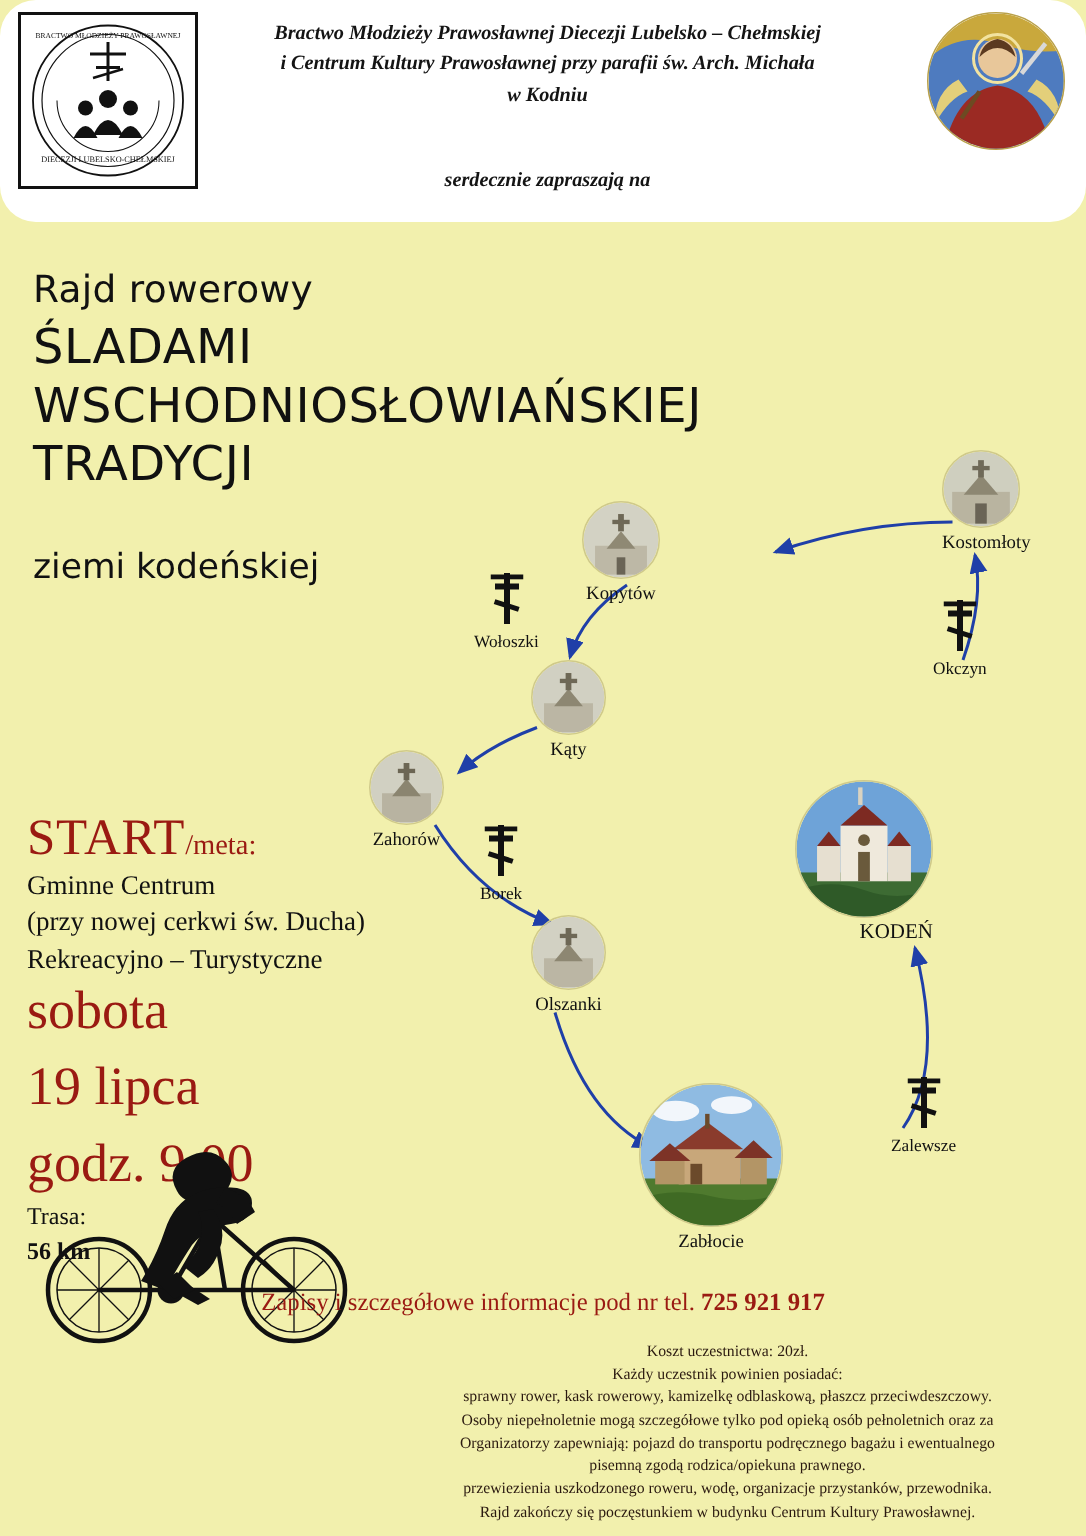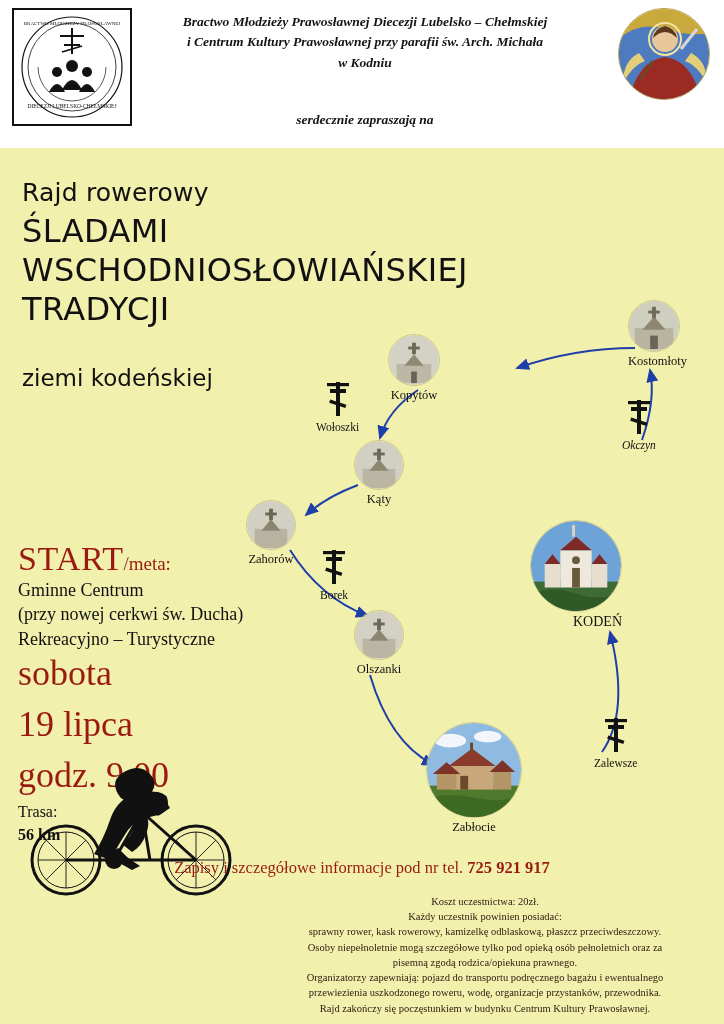--- a/index.html
+++ b/index.html
@@ -11,20 +11,21 @@
     font-family: "Liberation Serif", serif;
     position: relative;
     overflow: hidden;
   }
   .poster { position:relative; width:724px; height:1024px; }
 
   
   .header-band {
     position:absolute; top:0; left:0; width:724px; height:148px;
     background:#ffffff;
+    border-radius:24px;
   }
   .logo-box {
     position:absolute; left:12px; top:8px; width:120px; height:118px;
     background:#fff; border:2px solid #111;
     display:flex; align-items:center; justify-content:center;
   }
   .logo-svg { display:block; }
 
   .header-text {
     position:absolute; left:140px; top:12px; width:450px;
@@ -263,21 +264,21 @@
         <circle cx="26" cy="26" r="26" fill="#cfcfbf"></circle>
         <rect x="6" y="28" width="40" height="22" fill="#b9b4a0"></rect>
         <path d="M14 30 l12 -14 l12 14 z" fill="#8d8772"></path>
         <rect x="24" y="6" width="4" height="12" fill="#6f6a58"></rect>
         <rect x="20" y="10" width="12" height="3" fill="#6f6a58"></rect>
         <rect x="22" y="36" width="8" height="14" fill="#6a6456"></rect>
       </svg>
       <div class="node-label">Kostomłoty</div>
     </div>
 
-    <div class="cross-node" style="left:392px; top:100px;font-style:italic;">
+    <div class="cross-node" style="left:392px; top:100px;">
       <svg width="22" height="34" viewBox="0 0 22 34">
         <g fill="#111">
           <rect x="9" y="0" width="4" height="34"></rect>
           <rect x="3" y="7" width="16" height="4"></rect>
           <rect x="0" y="1" width="22" height="3.2"></rect>
           <rect x="2.5" y="20" width="17" height="3.4" transform="rotate(18 11 21)"></rect>
         </g>
       </svg>
       <div class="cross-label">Okczyn</div>
     </div>
@@ -404,19 +405,19 @@
 
   <div class="contact">
     <span>Zapisy i szczegółowe informacje pod nr tel. </span><b>725 921 917</b>
   </div>
 
   <div class="footer-note">
     <div>Koszt uczestnictwa: 20zł.</div>
     <div>Każdy uczestnik powinien posiadać:</div>
     <div>sprawny rower, kask rowerowy, kamizelkę odblaskową, płaszcz przeciwdeszczowy.</div>
     <div>Osoby niepełnoletnie mogą szczegółowe tylko pod opieką osób pełnoletnich oraz za</div>
+    <div>Organizatorzy zapewniają: pojazd do transportu podręcznego bagażu i ewentualnego</div>
     <div>pisemną zgodą rodzica/opiekuna prawnego.</div>
-    <div>Organizatorzy zapewniają: pojazd do transportu podręcznego bagażu i ewentualnego</div>
     <div>przewiezienia uszkodzonego roweru, wodę, organizacje przystanków, przewodnika.</div>
     <div>Rajd zakończy się poczęstunkiem w budynku Centrum Kultury Prawosławnej.</div>
   </div>
 
 </div>
 
 </body></html>

